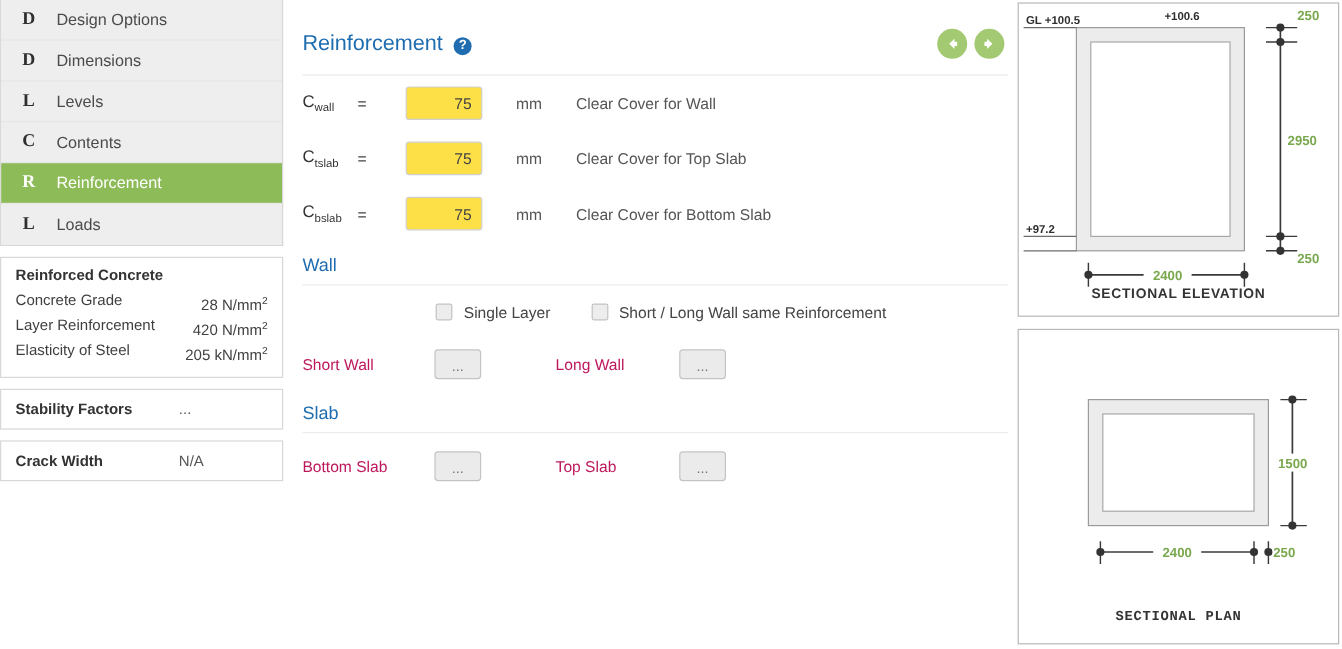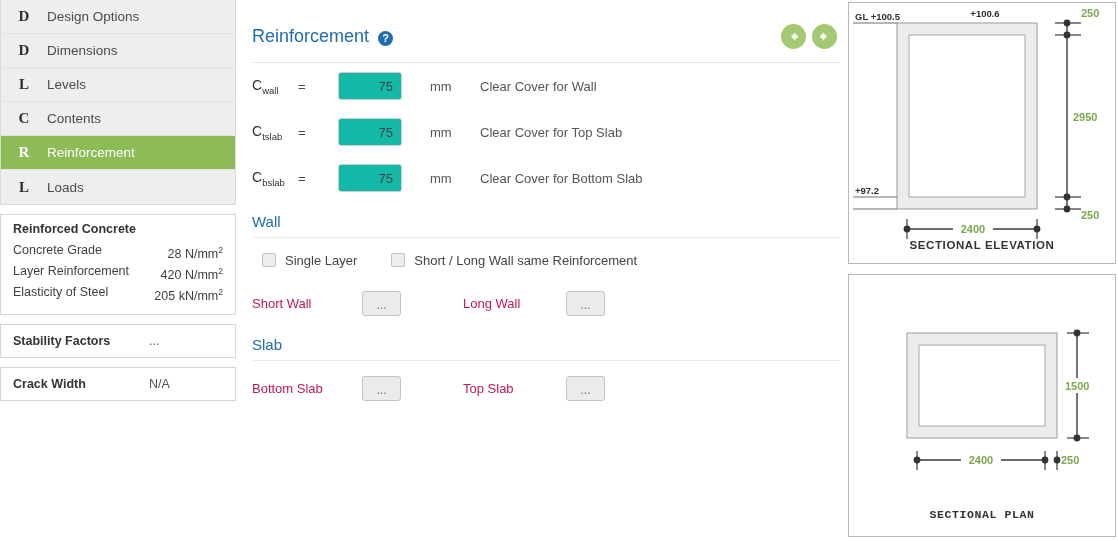--- a/index.html
+++ b/index.html
@@ -67,31 +67,31 @@
   }
   .hr { height:1px; background:#e9e9e9; margin-top:13px; }
 
   .form-row { display:flex; align-items:center; height:46px; }
   .sym { width:46px; font-size:14px; color:#333; }
   .sym sub { font-size:9.5px; }
   .eq { width:40px; font-size:13px; color:#444; }
   .num-input {
     width:64px; height:28px;
     border:1px solid #cfcfcf; border-radius:3px;
-    background:#14b8a6; text-align:right;
+    background:#fde047; text-align:right;
     padding:0 8px; font-size:13px; color:#444;
     font-family:"Liberation Sans", sans-serif;
   }
   .unit { width:78px; padding-left:28px; font-size:13px; color:#555; }
   .desc { font-size:13px; color:#555; }
 
   .sec-title { font-size:15px; color:#1f6cb0; margin-top:12px; }
   .sec-hr { height:1px; background:#ececec; margin-top:7px; }
 
-  .check-row { display:flex; align-items:center; height:44px; }
+  .check-row { display:flex; align-items:center; height:44px;justify-content:center; }
   .chk {
     width:14px; height:14px;
     border:1px solid #c2c2c2; background:#ededed; border-radius:2px;
     cursor:pointer; margin-left:10px;
   }
   .chk-label { font-size:13px; color:#444; margin-left:9px; }
   .gap { width:24px; }
 
   .btn-row { display:flex; align-items:center; height:42px; }
   .btn-row .lbl { font-size:13px; color:#be185d; }

